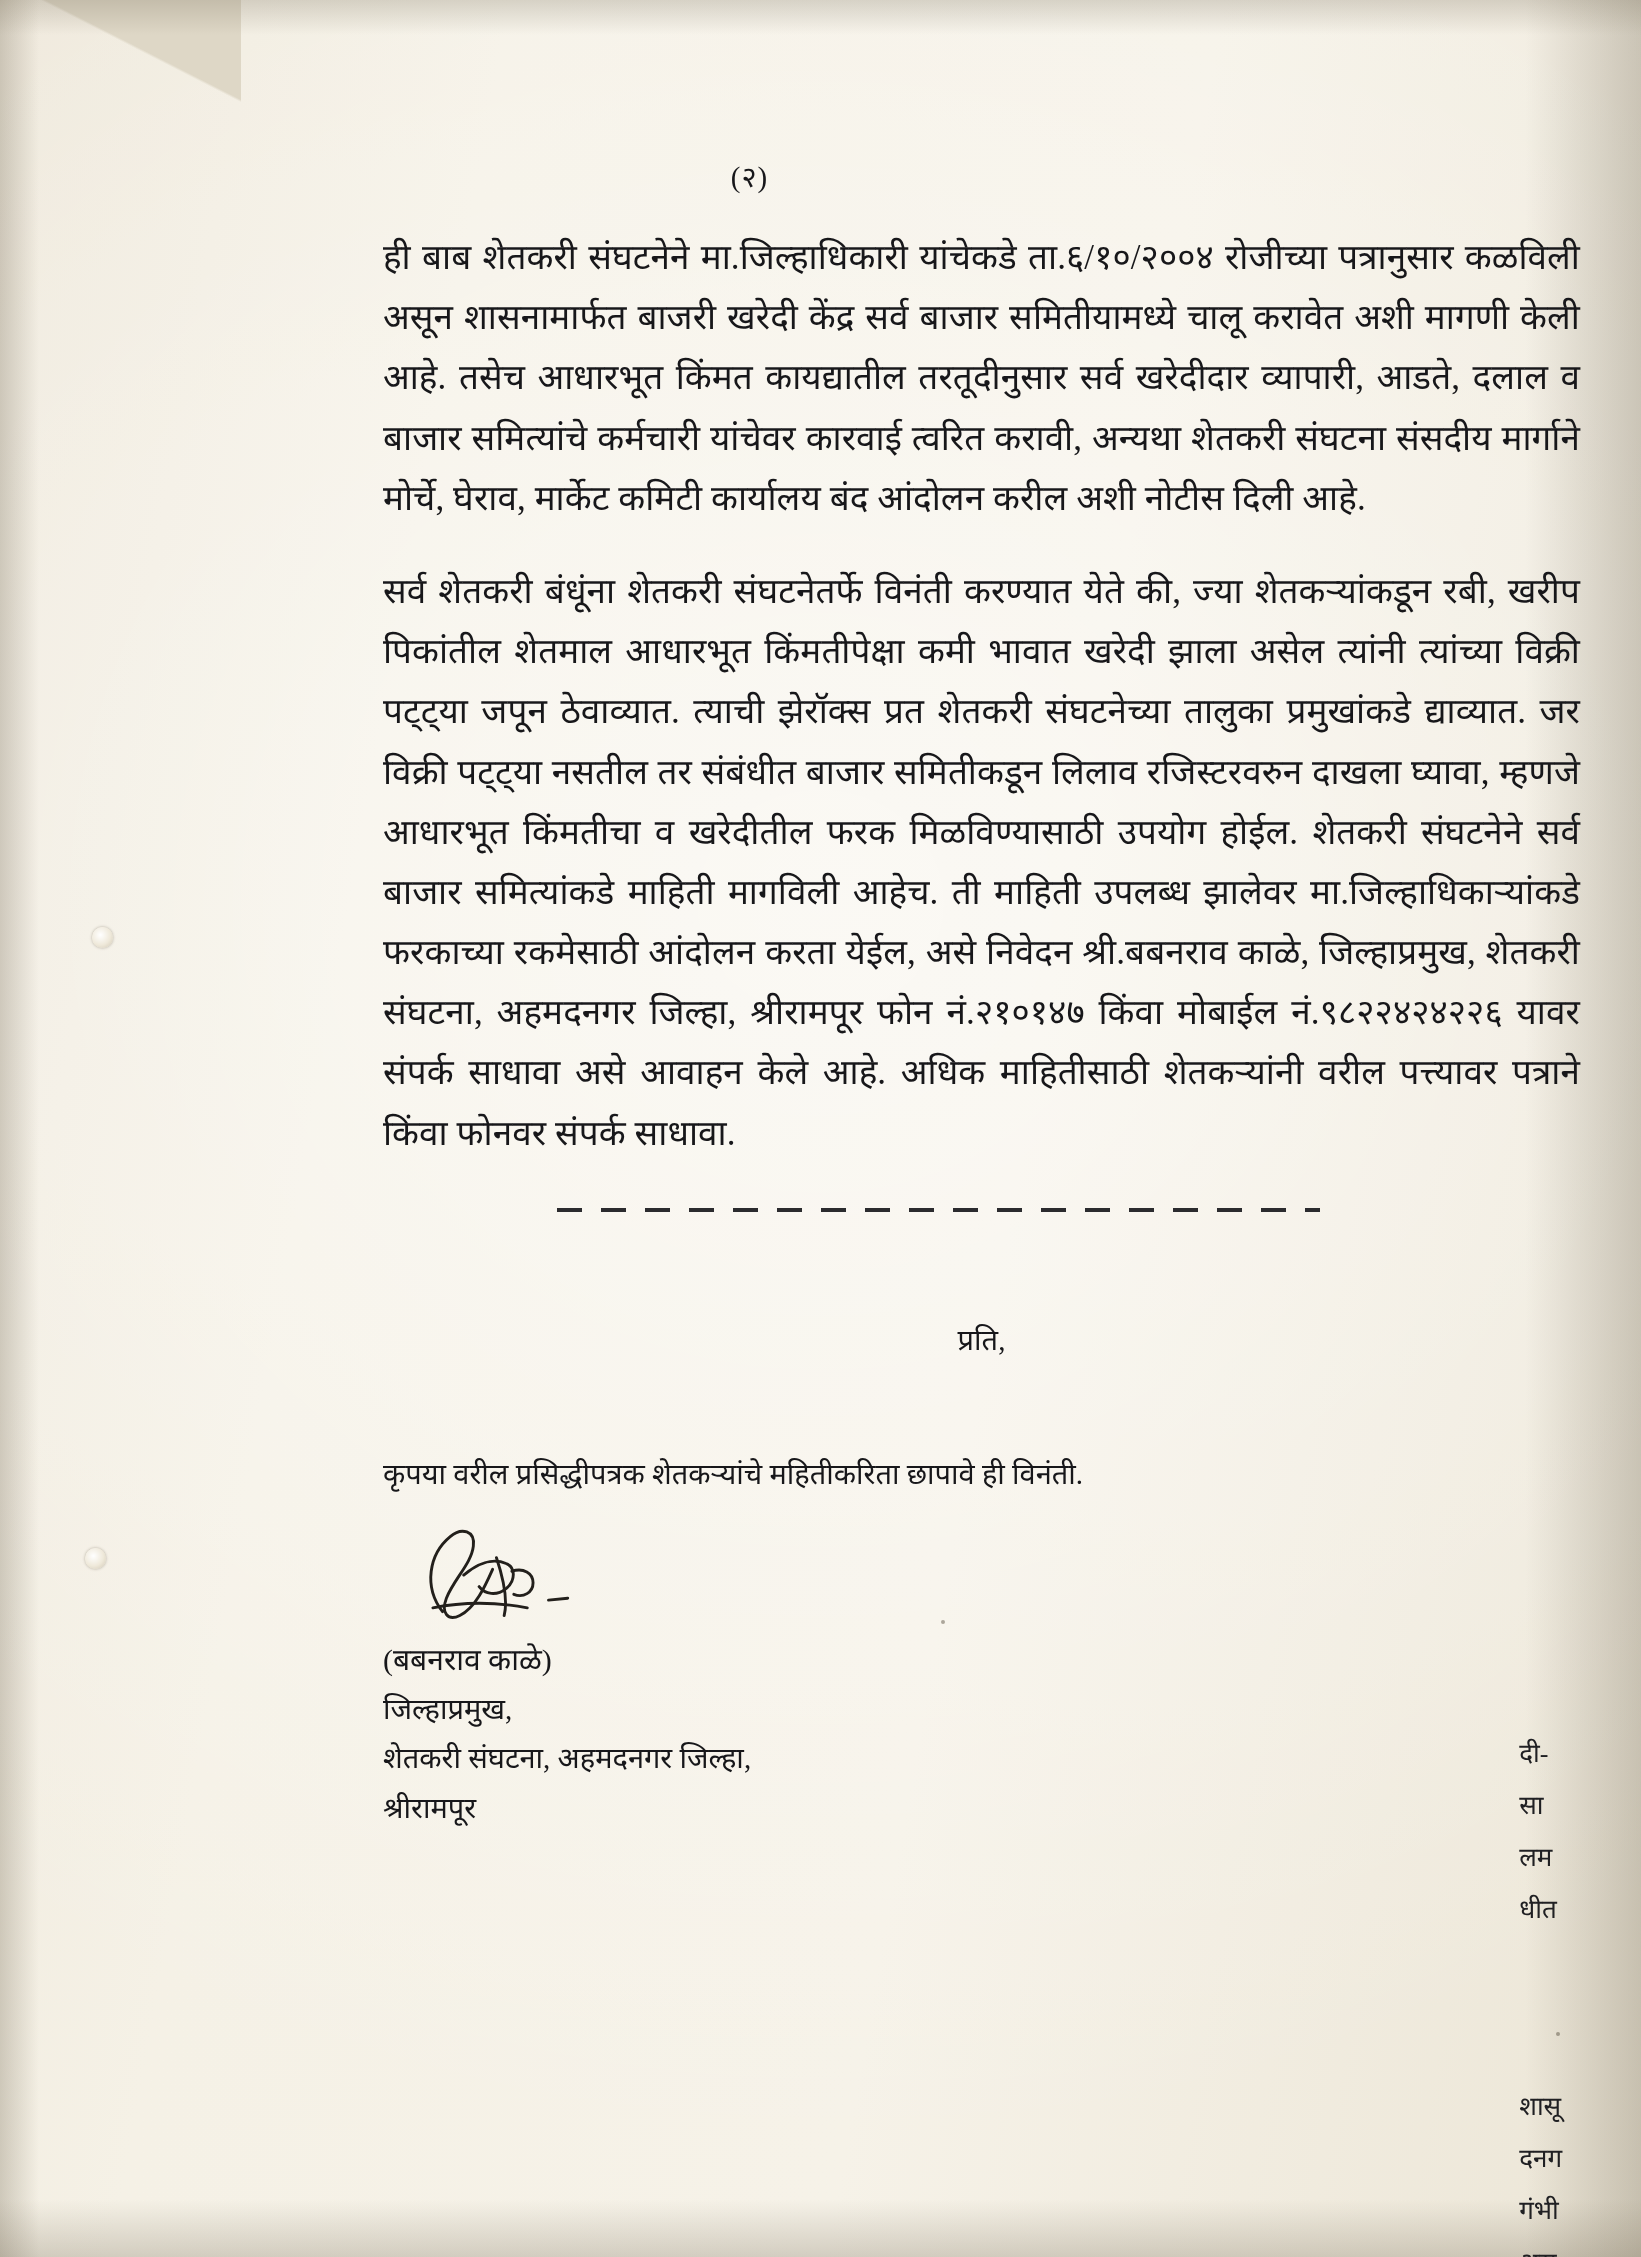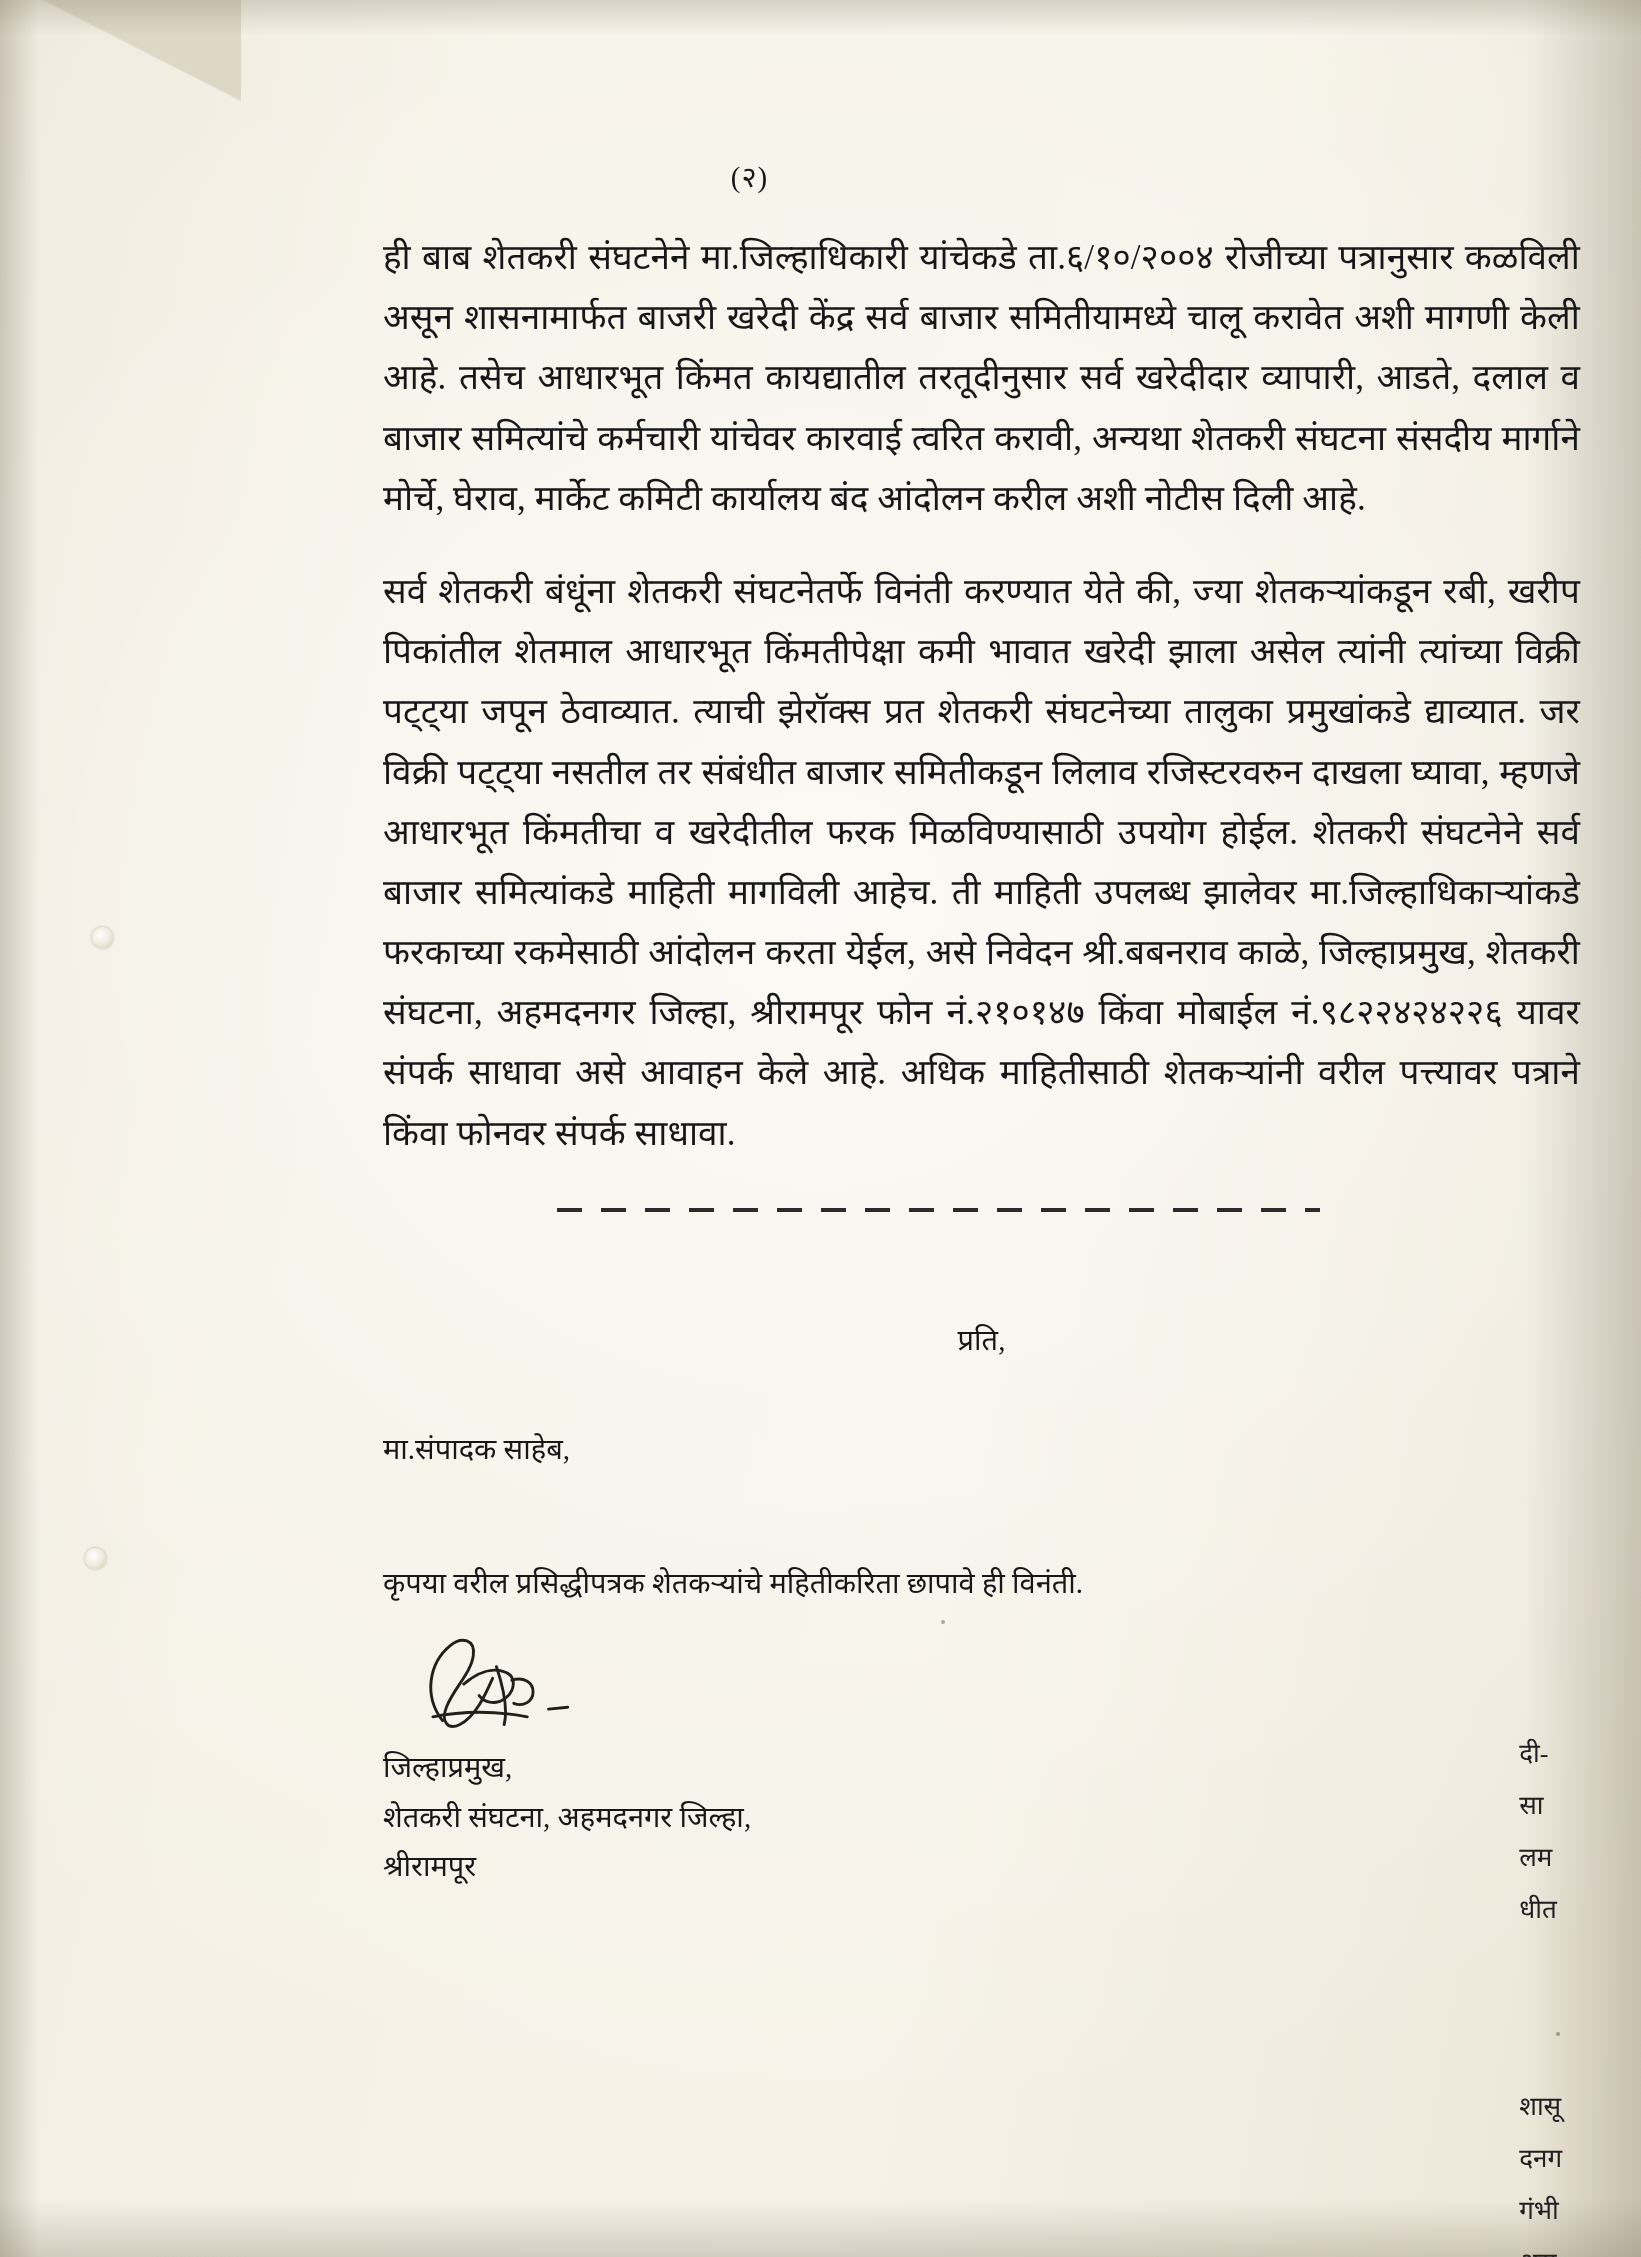--- a/index.html
+++ b/index.html
@@ -171,39 +171,39 @@
       <div class="page-number">(२)</div>
 
       <p class="para first">ही बाब शेतकरी संघटनेने मा.जिल्हाधिकारी यांचेकडे ता.६/१०/२००४ रोजीच्या पत्रानुसार कळविली असून शासनामार्फत बाजरी खरेदी केंद्र सर्व बाजार समितीयामध्ये चालू करावेत अशी मागणी केली आहे. तसेच आधारभूत किंमत कायद्यातील तरतूदीनुसार सर्व खरेदीदार व्यापारी, आडते, दलाल व बाजार समित्यांचे कर्मचारी यांचेवर कारवाई त्वरित करावी, अन्यथा शेतकरी संघटना संसदीय मार्गाने मोर्चे, घेराव, मार्केट कमिटी कार्यालय बंद आंदोलन करील अशी नोटीस दिली आहे.</p>
       <p class="para">सर्व शेतकरी बंधूंना शेतकरी संघटनेतर्फे विनंती करण्यात येते की, ज्या शेतकऱ्यांकडून रबी, खरीप पिकांतील शेतमाल आधारभूत किंमतीपेक्षा कमी भावात खरेदी झाला असेल त्यांनी त्यांच्या विक्री पट्ट्या जपून ठेवाव्यात. त्याची झेरॉक्स प्रत शेतकरी संघटनेच्या तालुका प्रमुखांकडे द्याव्यात. जर विक्री पट्ट्या नसतील तर संबंधीत बाजार समितीकडून लिलाव रजिस्टरवरुन दाखला घ्यावा, म्हणजे आधारभूत किंमतीचा व खरेदीतील फरक मिळविण्यासाठी उपयोग होईल. शेतकरी संघटनेने सर्व बाजार समित्यांकडे माहिती मागविली आहेच. ती माहिती उपलब्ध झालेवर मा.जिल्हाधिकाऱ्यांकडे फरकाच्या रकमेसाठी आंदोलन करता येईल, असे निवेदन श्री.बबनराव काळे, जिल्हाप्रमुख, शेतकरी संघटना, अहमदनगर जिल्हा, श्रीरामपूर फोन नं.२१०१४७ किंवा मोबाईल नं.९८२२४२४२२६ यावर संपर्क साधावा असे आवाहन केले आहे. अधिक माहितीसाठी शेतकऱ्यांनी वरील पत्त्यावर पत्राने किंवा फोनवर संपर्क साधावा.</p>
 
       <div class="dash-rule"></div>
 
       <div class="block to-line">प्रति,</div>
 
       <div class="block editor-block">
-        <div>मा.संपादक साहेब,</div>
       </div>
 
       <div class="block request-line">कृपया वरील प्रसिद्धीपत्रक शेतकऱ्यांचे महितीकरिता छापावे ही विनंती.</div>
 
       <div class="sign-area">
         <svg class="signature" viewBox="0 0 190 120">
           <g fill="none" stroke="#23201c" stroke-width="3" stroke-linecap="round" stroke-linejoin="round">
             <path d="M40 96 C20 70, 26 36, 48 18 C60 8, 74 12, 72 28 C70 46, 52 62, 44 82 C38 98, 46 106, 58 100 C74 92, 84 70, 92 52"></path>
             <path d="M62 58 C76 46, 92 40, 106 46 C116 50, 116 64, 106 72 C96 80, 84 78, 78 70"></path>
             <path d="M96 40 C104 64, 108 84, 104 100"></path>
             <path d="M112 54 C124 50, 134 56, 134 66 C134 76, 124 82, 114 78"></path>
             <path d="M30 92 C60 86, 96 86, 128 92"></path>
             <path d="M150 84 L170 82"></path>
           </g>
         </svg>
       </div>
 
       <div class="block signer-block">
+        <div class="signer-name">(बबनराव काळे)</div>
         <div>जिल्हाप्रमुख,</div>
         <div>शेतकरी संघटना, अहमदनगर जिल्हा,</div>
         <div>श्रीरामपूर</div>
       </div>
 
     </div>
   </div>
 
   <div class="right-strip">
     <div>दी-</div>

